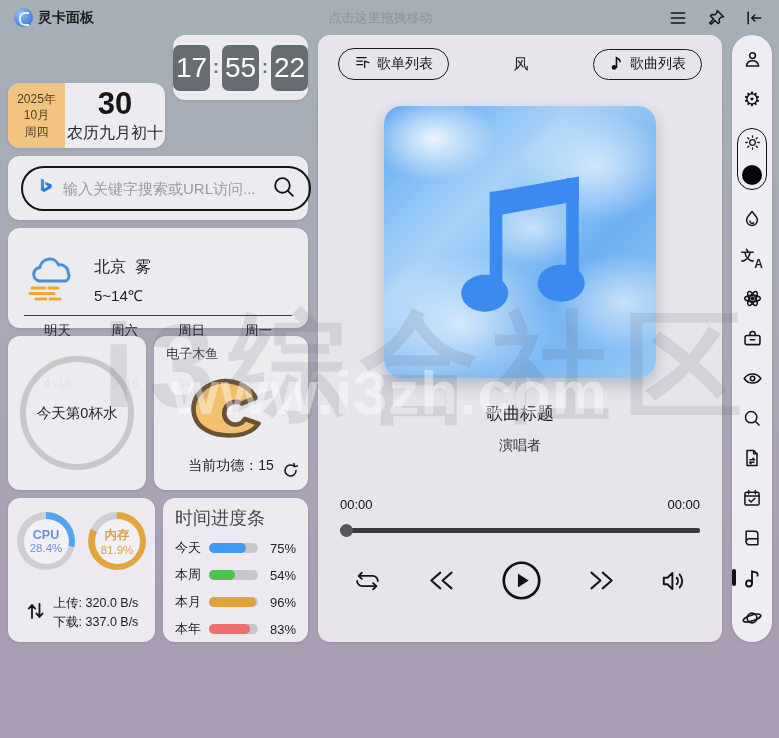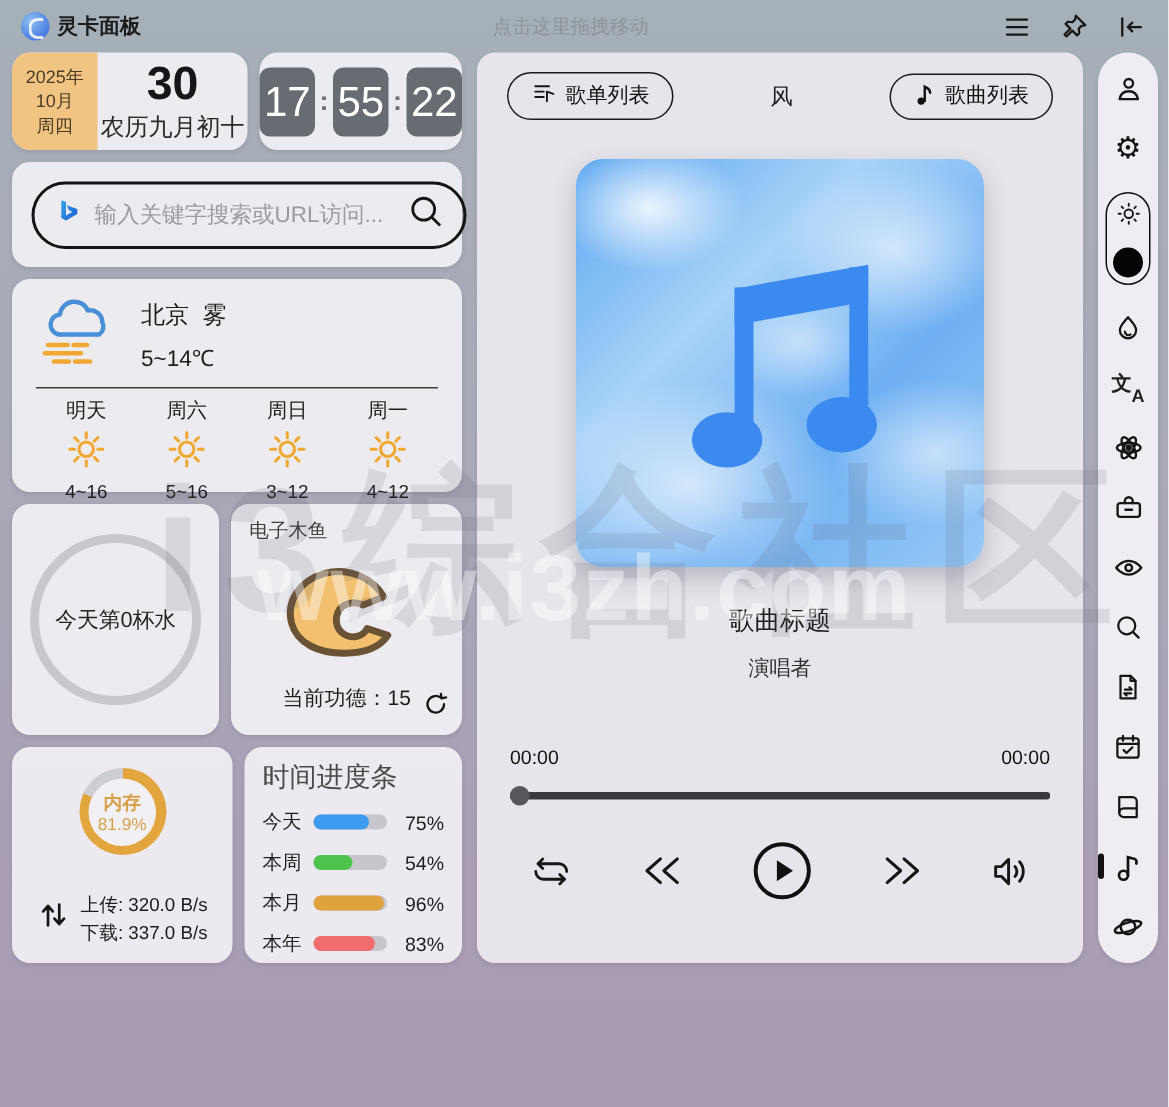--- a/index.html
+++ b/index.html
@@ -20,41 +20,41 @@
   .ic { stroke:#161616; fill:none; stroke-width:1.8; stroke-linecap:round; stroke-linejoin:round; }
 
   
   .main { position:absolute; top:35px; left:8px; display:flex; gap:10px; height:607px; }
   .card { background:rgba(241,240,244,.93); border-radius:12px; box-shadow:0 1px 3px rgba(40,40,60,.12); }
 
   .left-col { width:300px; display:flex; flex-direction:column; gap:8px; }
   .row { display:flex; gap:8px; }
 
   
-  .date-card { width:164px; height:65px; display:flex; overflow:hidden; }
+  .date-card { width:164px; height:65px; display:flex; overflow:hidden;margin-top:48px; }
   .date-left { width:57px; background:#f2c481; display:flex; flex-direction:column; align-items:center; justify-content:center;
     font-size:12px; line-height:1.35; color:#4a3c28; border-radius:12px 0 0 12px; }
   .date-right { flex:1; display:flex; flex-direction:column; align-items:center; justify-content:center; }
   .date-day { font-size:31px; font-weight:600; line-height:1; color:#161616; }
   .date-lunar { font-size:16px; margin-top:4px; color:#2a2a2a; }
 
   
   .clock-card { width:140px; height:65px; display:flex; align-items:center; justify-content:center; gap:3px; }
   .flip { width:37px; height:46px; background:#676c72; border-radius:7px; color:#fff;
     font-size:28px; font-weight:normal; display:flex; align-items:center; justify-content:center; }
   .colon { color:#6a6f75; font-size:18px; font-weight:bold; }
 
   
   .search-card { height:70px; display:flex; align-items:center; padding:0 13px; }
   .search-pill { flex:1; height:45px; border:2px solid #141414; border-radius:23px; display:flex; align-items:center; padding:0 13px; gap:9px; background:transparent; }
   .search-pill input { flex:1; border:none; outline:none; background:transparent; font-size:15px; color:#333; font-family:"Liberation Sans",sans-serif; }
   .search-pill input::placeholder { color:#9a9aa0; }
 
   
-  .weather-card { height:142px; padding:10px 16px 8px; }
+  .weather-card { height:100px; padding:26px 16px 8px; }
   .w-top { display:flex; align-items:center; gap:14px; }
   .w-txt { display:flex; flex-direction:column; gap:7px; }
   .w-line1 { font-size:16px; color:#1d1d1d; }
   .w-line1 .cond { margin-left:9px; }
   .w-line2 { font-size:15px; color:#1d1d1d; }
   .w-div { border-top:1.6px solid #3c3c3c; margin:7px 0 6px; }
   .w-fore { display:flex; }
   .w-col { flex:1; display:flex; flex-direction:column; align-items:center; gap:3px; }
   .w-day { font-size:13.5px; }
   .w-temp { font-size:12.5px; }
@@ -294,20 +294,26 @@
                 <path d="M16.5 10a6.5 6.5 0 1 1-2-4.7"></path>
                 <path d="M14 1.8l.6 3.5 3.5-.6"></path>
               </svg>
           </span>
         </div>
       </div>
 
       <div class="row">
         <div class="card sys-card">
           <div class="rings">
+            <div class="ring" style="--p: 28.4; --c: #55a2f0;">
+              <div class="ring-inner" style="--t: #6b8fd4;">
+                <span class="ring-label">CPU</span>
+                <span class="ring-val">28.4%</span>
+              </div>
+            </div>
             <div class="ring" style="--p: 81.9; --c: #e3a63f;">
               <div class="ring-inner" style="--t: #d9a04b;">
                 <span class="ring-label">内存</span>
                 <span class="ring-val">81.9%</span>
               </div>
             </div>
           </div>
           <div class="net">
             <span>
               <svg class="ic" width="22" height="24" viewBox="0 0 22 24" stroke-width="2.2">

